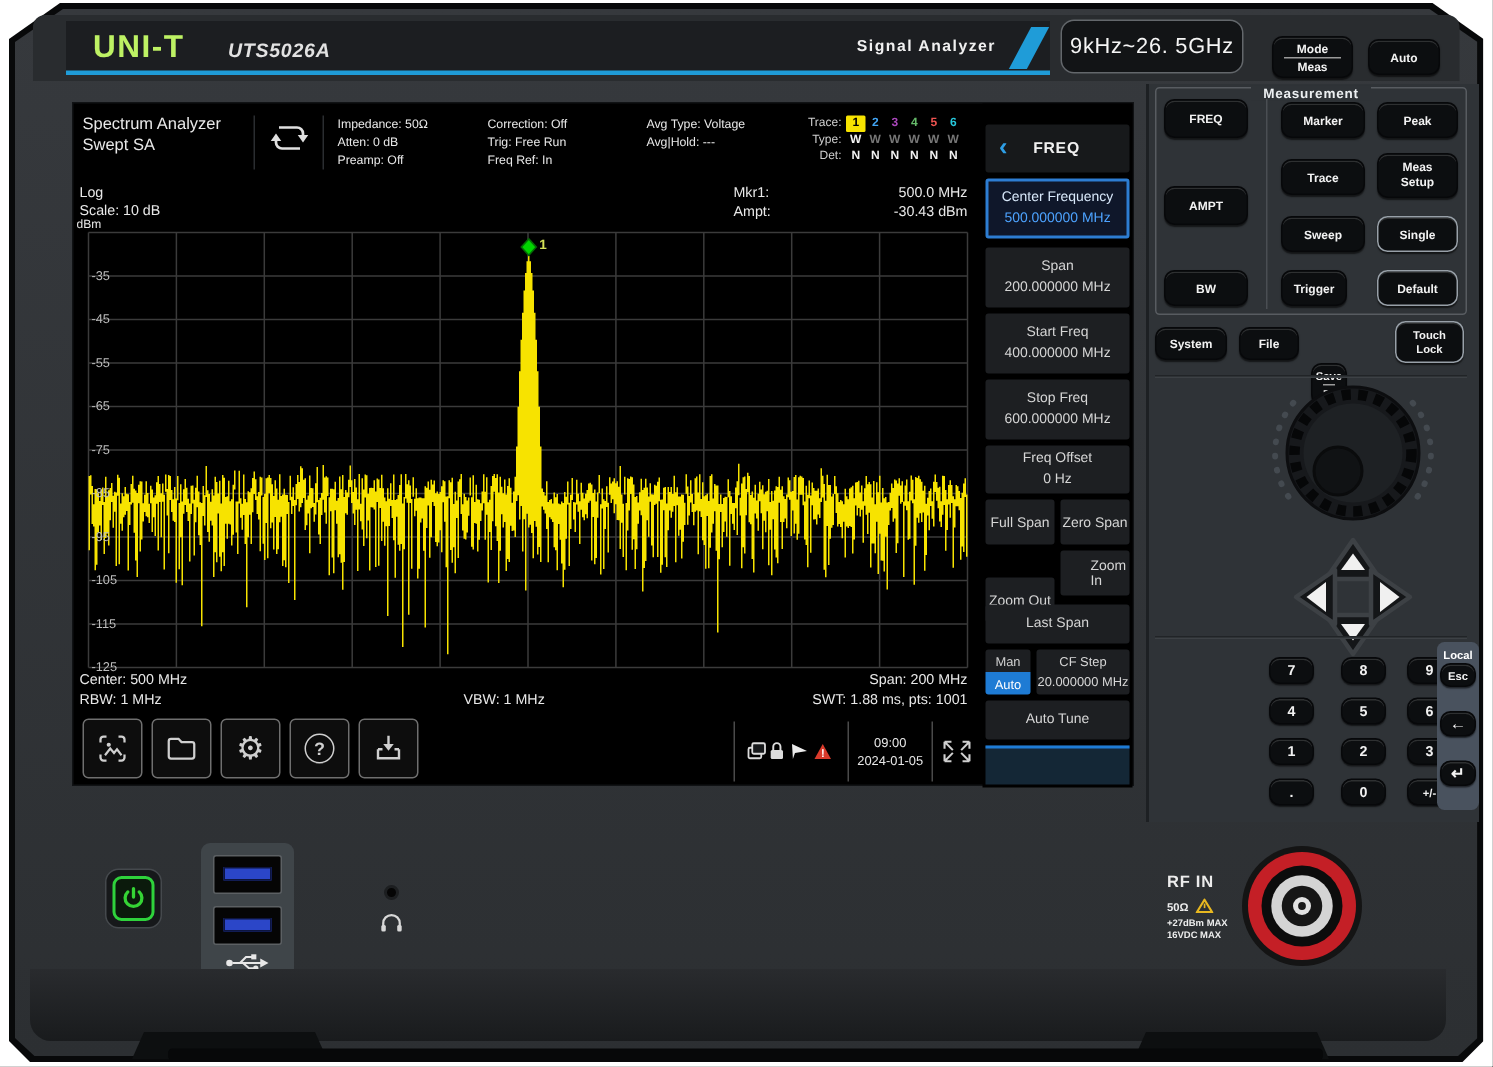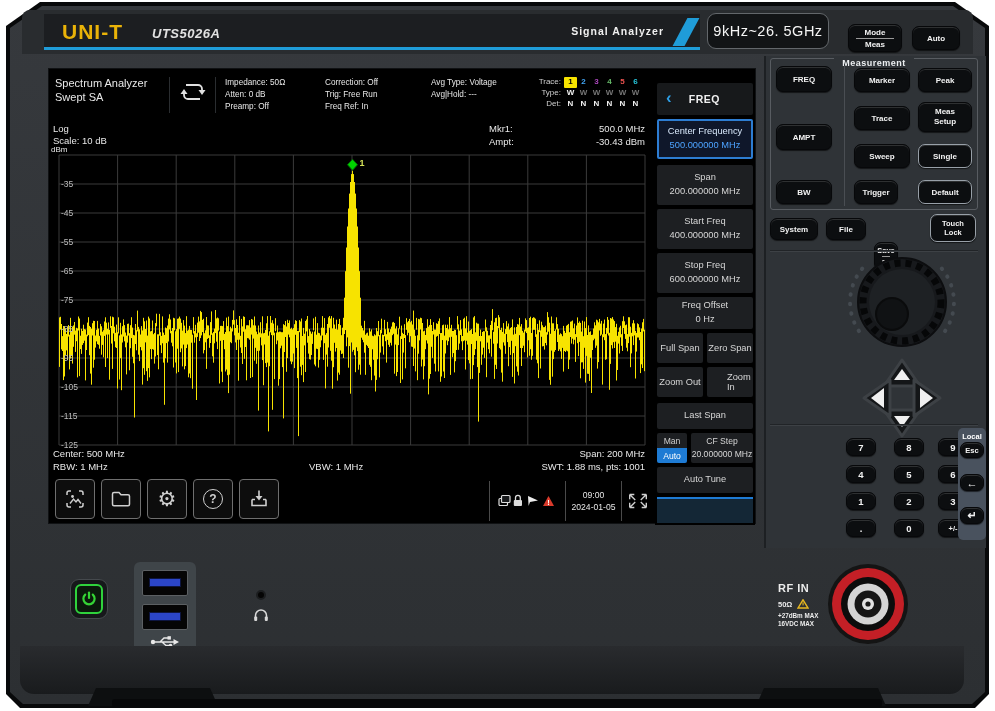--- a/index.html
+++ b/index.html
@@ -9,21 +9,21 @@
 
   
   #dev-outline{left:6px;top:2px;width:983px;height:706px;background:#08090a;
     clip-path:polygon(34px 0,949px 0,983px 24px,983px 692px,969px 706px,14px 706px,0 692px,0 24px);}
   #dev-face{left:10px;top:6px;width:975px;height:698px;background:linear-gradient(#36393d,#2c2f32);
     clip-path:polygon(32px 0,943px 0,975px 22px,975px 686px,962px 698px,13px 698px,0 686px,0 22px);}
 
   
   .topstrip{left:22px;top:10px;width:951px;height:44px;background:#292c2f;border-radius:8px 8px 0 0;}
   .brandband{left:44px;top:14px;width:656px;height:36px;background:#1c1e21;border-bottom:3px solid #1f9cd8;}
-  .brand{left:18px;top:6px;font-size:21px;font-weight:900;color:#eab308;letter-spacing:1px;}
+  .brand{left:18px;top:6px;font-size:21px;font-weight:900;color:#bef264;letter-spacing:1px;}
   .model{left:108px;top:12px;font-size:13px;font-weight:bold;font-style:italic;color:#e2e2e2;letter-spacing:.5px;}
   .product{right:36px;top:11px;font-size:10.5px;font-weight:bold;color:#f0f0f0;letter-spacing:1px;}
   .slash{right:8px;top:4px;width:12px;height:28px;background:#1f9cd8;transform:skewX(-28deg);}
   .freqbox{left:707px;top:13px;width:122px;height:36px;border:1px solid #63676b;border-radius:9px;
     background:#121416;color:#f5f5f5;font-size:14.5px;text-align:center;line-height:34px;letter-spacing:.5px;}
 
   
   .hbtn{background:#0c0e10;border:1px solid #07080a;border-radius:7px;color:#f2f2f2;
     box-shadow:inset 0 1px 0 rgba(255,255,255,.14),0 1px 1px rgba(0,0,0,.6);
     display:flex;align-items:center;justify-content:center;font-weight:bold;font-size:8px;text-align:center;}
@@ -316,21 +316,21 @@
         <div>Freq Offset</div>
         <div>0 Hz</div>
       </div>
 
       <div class="mhalf" style="left:2px;top:264px;">
         <span>Full Span</span>
         </div>
       <div class="mhalf" style="left:52px;top:264px;">
         <span>Zero Span</span>
         </div>
-      <div class="mhalf" style="left:2px;top:298px;">
+      <div class="mhalf" style="left:2px;top:316px;">
         <span>Zoom Out</span>
         </div>
       <div class="mhalf" style="left:52px;top:298px;padding-left:20px;">
         <span>Zoom In</span>
         </div>
 
       <div class="mbtn" style="top:334px;height:26px;">
         <span>Last Span</span>
       </div>
 

